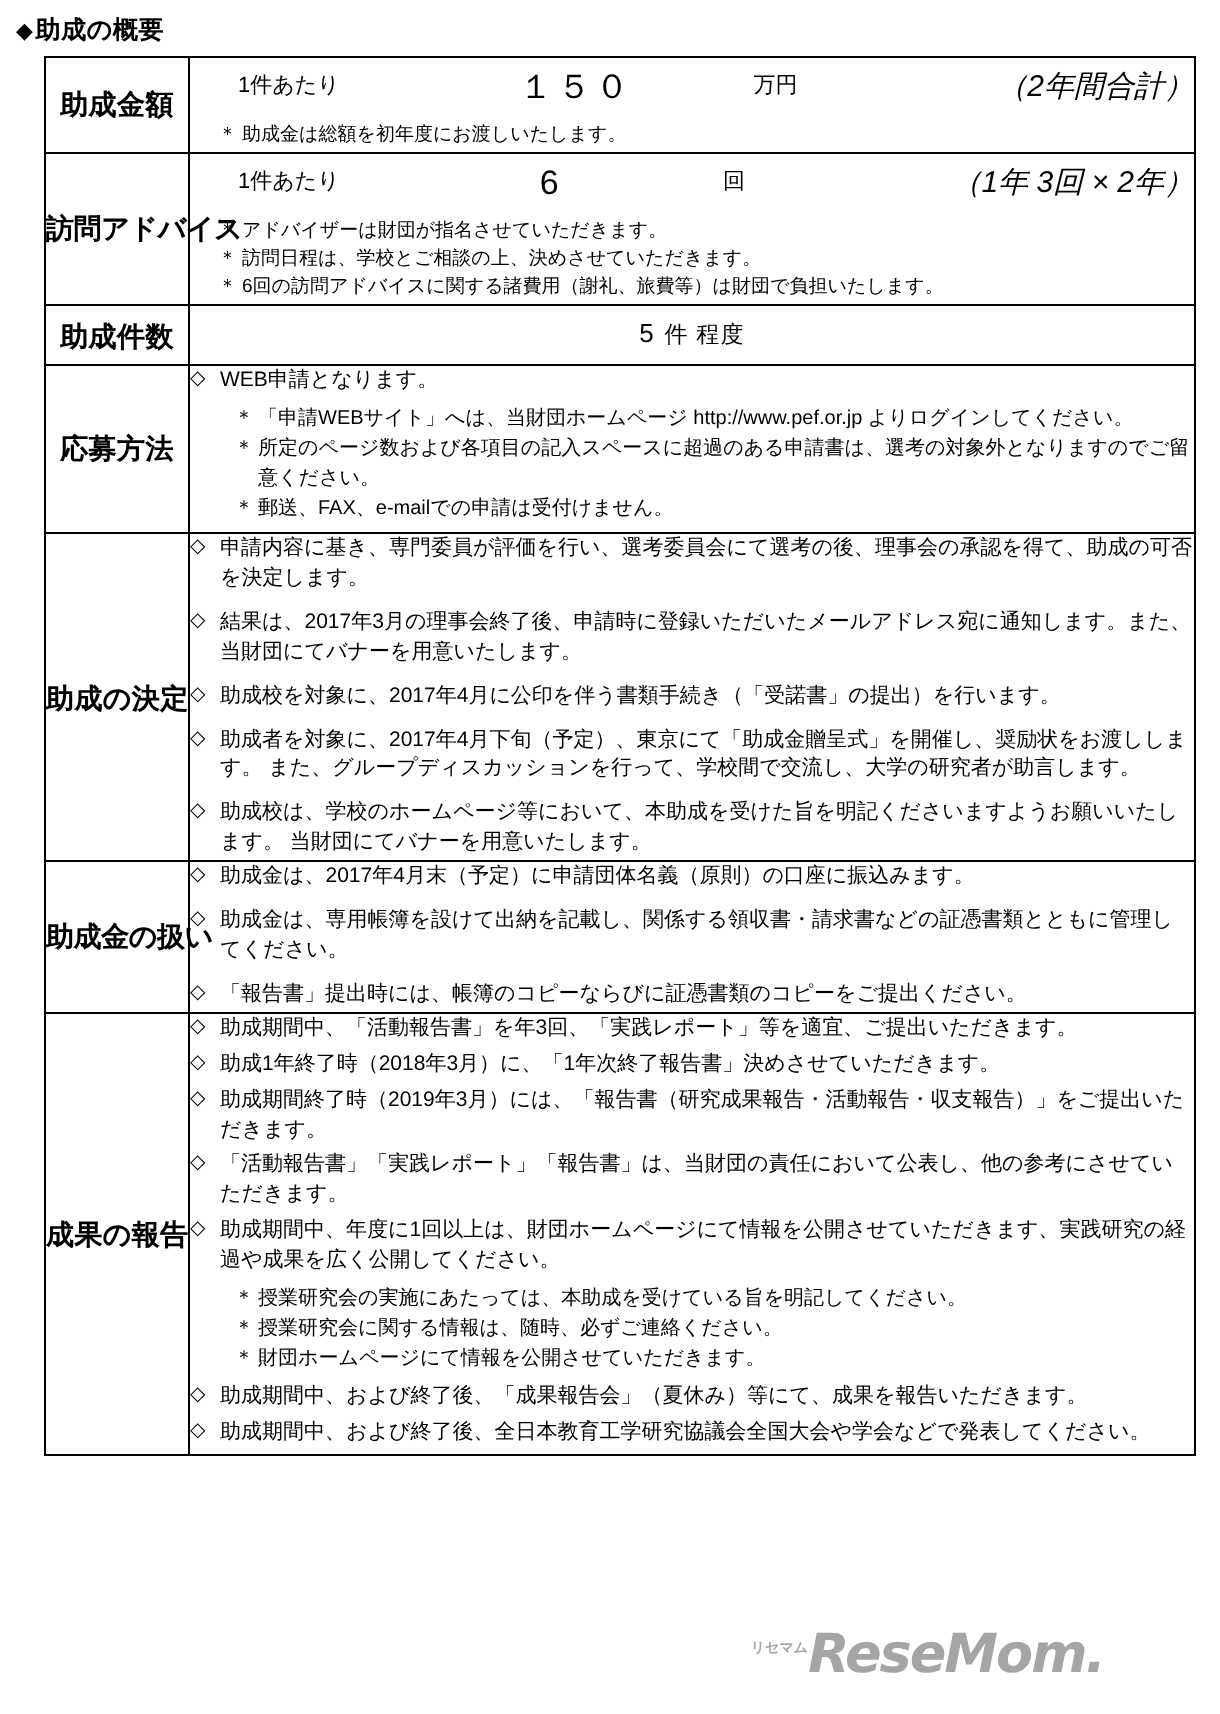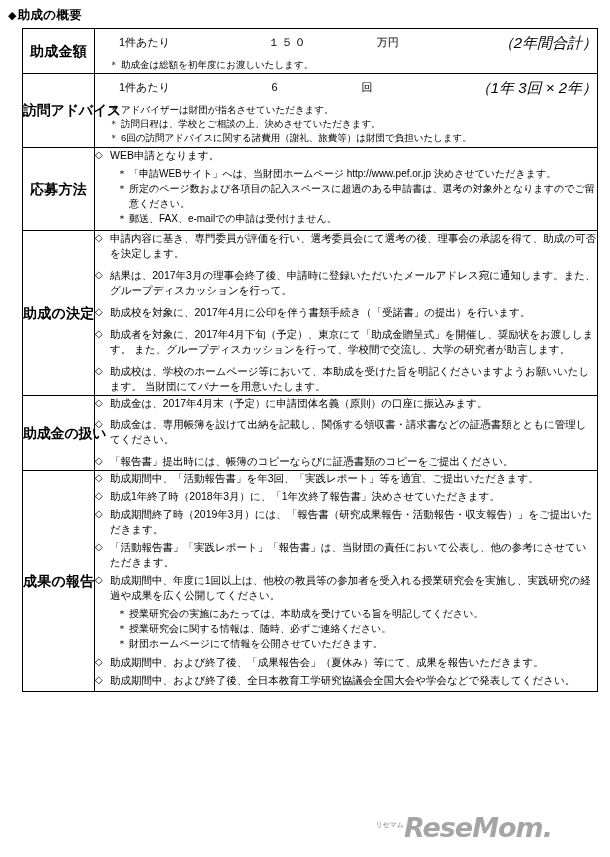--- a/index.html
+++ b/index.html
@@ -75,21 +75,21 @@
   
   .amount-line {
     display: flex;
     align-items: center;
     font-size: 11px;
     padding: 3px 0 2px 0;
     white-space: nowrap;
     gap: 44px;
   }
   .amt-per    { width: 140px; padding-left: 24px; box-sizing: border-box; }
-  .amt-value  { width: 76px; text-align: center; font-size: 11px; letter-spacing: 2px; }
+  .amt-value  { width: 76px; text-align: center; font-size: 17px; letter-spacing: 2px; }
   .amt-unit   { width: 110px; padding-left: 14px; box-sizing: border-box; }
   .amt-note   { font-size: 15px; font-style: italic; }
 
   .note-list {
     margin: 0;
     padding: 2px 0 1px 14px;
     list-style: none;
     font-size: 9.5px;
     line-height: 1.5;
   }
@@ -217,43 +217,51 @@
             <span class="amt-note">（1年 3回 × 2年）</span>
           </div>
           <ul class="note-list">
             <li><span class="ast">＊</span><span>アドバイザーは財団が指名させていただきます。</span></li>
             <li><span class="ast">＊</span><span>訪問日程は、学校とご相談の上、決めさせていただきます。</span></li>
             <li><span class="ast">＊</span><span>6回の訪問アドバイスに関する諸費用（謝礼、旅費等）は財団で負担いたします。</span></li>
           </ul>
         </td>
       </tr>
 
+      <tr>
+        <td class="label-cell">助成件数</td>
+        <td class="body-cell">
+          <div class="centered-line">
+            <span class="big">5</span>&nbsp;<span>件 程度</span>
+          </div>
+        </td>
+      </tr>
 
 
 
       <tr>
         <td class="label-cell">応募方法</td>
         <td class="body-cell">
           <ul class="dia-list tightgap">
             <li><span class="dia">◇</span><span>WEB申請となります。</span></li>
           </ul>
           <ul class="sub-notes">
-            <li><span class="ast">＊</span><span>「申請WEBサイト」へは、当財団ホームページ http://www.pef.or.jp 決めさせていただきます。</span></li>
+            <li><span class="ast">＊</span><span>「申請WEBサイト」へは、当財団ホームページ http://www.pef.or.jp よりログインしてください。</span></li>
             <li><span class="ast">＊</span><span>所定のページ数および各項目の記入スペースに超過のある申請書は、選考の対象外となりますのでご留意ください。</span></li>
             <li><span class="ast">＊</span><span>郵送、FAX、e-mailでの申請は受付けません。</span></li>
           </ul>
         </td>
       </tr>
 
       <tr>
         <td class="label-cell">助成の決定</td>
         <td class="body-cell">
           <ul class="dia-list">
             <li><span class="dia">◇</span><span>申請内容に基き、専門委員が評価を行い、選考委員会にて選考の後、理事会の承認を得て、助成の可否を決定します。</span></li>
-            <li><span class="dia">◇</span><span>結果は、2017年3月の理事会終了後、申請時に登録いただいたメールアドレス宛に通知します。また、グループディスカッションを行って。</span></li>
+            <li><span class="dia">◇</span><span>結果は、2017年3月の理事会終了後、申請時に登録いただいたメールアドレス宛に通知します。また、当財団にてバナーを用意いたします。</span></li>
             <li><span class="dia">◇</span><span>助成校を対象に、2017年4月に公印を伴う書類手続き（「受諾書」の提出）を行います。</span></li>
             <li><span class="dia">◇</span><span>助成者を対象に、2017年4月下旬（予定）、東京にて「助成金贈呈式」を開催し、奨励状をお渡しします。 また、グループディスカッションを行って、学校間で交流し、大学の研究者が助言します。</span></li>
             <li><span class="dia">◇</span><span>助成校は、学校のホームページ等において、本助成を受けた旨を明記くださいますようお願いいたします。 当財団にてバナーを用意いたします。</span></li>
           </ul>
         </td>
       </tr>
 
       <tr>
         <td class="label-cell tight">助成金の扱い</td>
         <td class="body-cell">
@@ -266,21 +274,21 @@
       </tr>
 
       <tr>
         <td class="label-cell">成果の報告</td>
         <td class="body-cell">
           <ul class="dia-list tightgap">
             <li><span class="dia">◇</span><span>助成期間中、「活動報告書」を年3回、「実践レポート」等を適宜、ご提出いただきます。</span></li>
             <li><span class="dia">◇</span><span>助成1年終了時（2018年3月）に、「1年次終了報告書」決めさせていただきます。</span></li>
             <li><span class="dia">◇</span><span>助成期間終了時（2019年3月）には、「報告書（研究成果報告・活動報告・収支報告）」をご提出いただきます。</span></li>
             <li><span class="dia">◇</span><span>「活動報告書」「実践レポート」「報告書」は、当財団の責任において公表し、他の参考にさせていただきます。</span></li>
-            <li><span class="dia">◇</span><span>助成期間中、年度に1回以上は、他校の教員等の参加者を受入れる授業研究会を実施し、実践研究の経過や成果を広く公開してください。</span></li>
+            <li><span class="dia">◇</span><span>助成期間中、年度に1回以上は、財団ホームページにて情報を公開させていただきます、実践研究の経過や成果を広く公開してください。</span></li>
           </ul>
           <ul class="sub-notes">
             <li><span class="ast">＊</span><span>授業研究会の実施にあたっては、本助成を受けている旨を明記してください。</span></li>
             <li><span class="ast">＊</span><span>授業研究会に関する情報は、随時、必ずご連絡ください。</span></li>
             <li><span class="ast">＊</span><span>財団ホームページにて情報を公開させていただきます。</span></li>
           </ul>
           <ul class="dia-list tightgap">
             <li><span class="dia">◇</span><span>助成期間中、および終了後、「成果報告会」（夏休み）等にて、成果を報告いただきます。</span></li>
             <li><span class="dia">◇</span><span>助成期間中、および終了後、全日本教育工学研究協議会全国大会や学会などで発表してください。</span></li>
           </ul>

